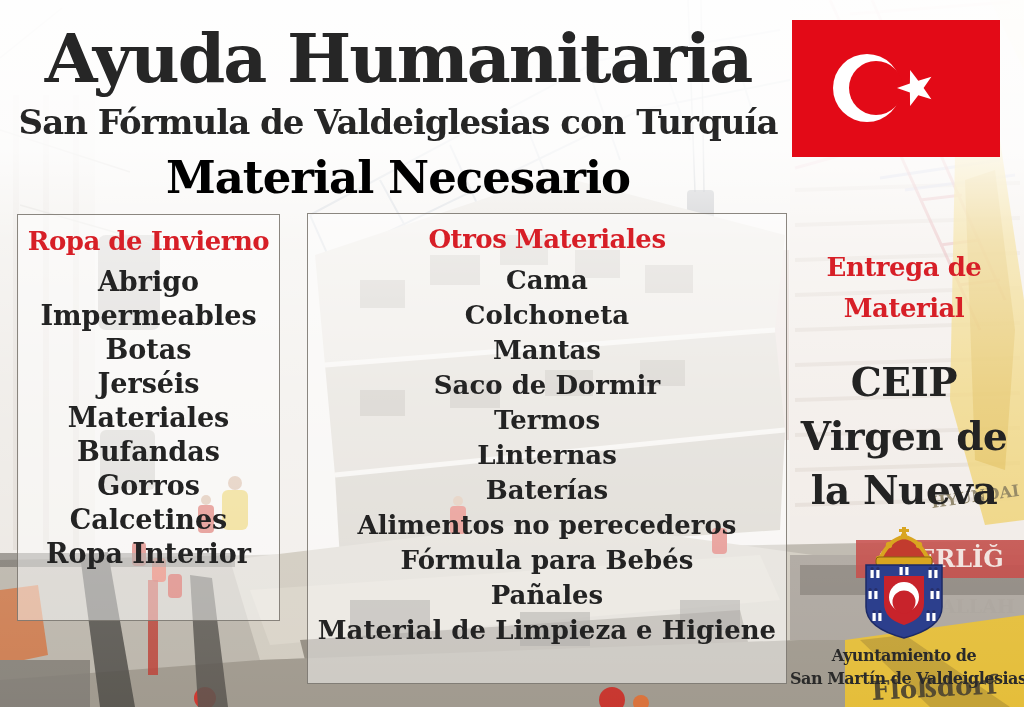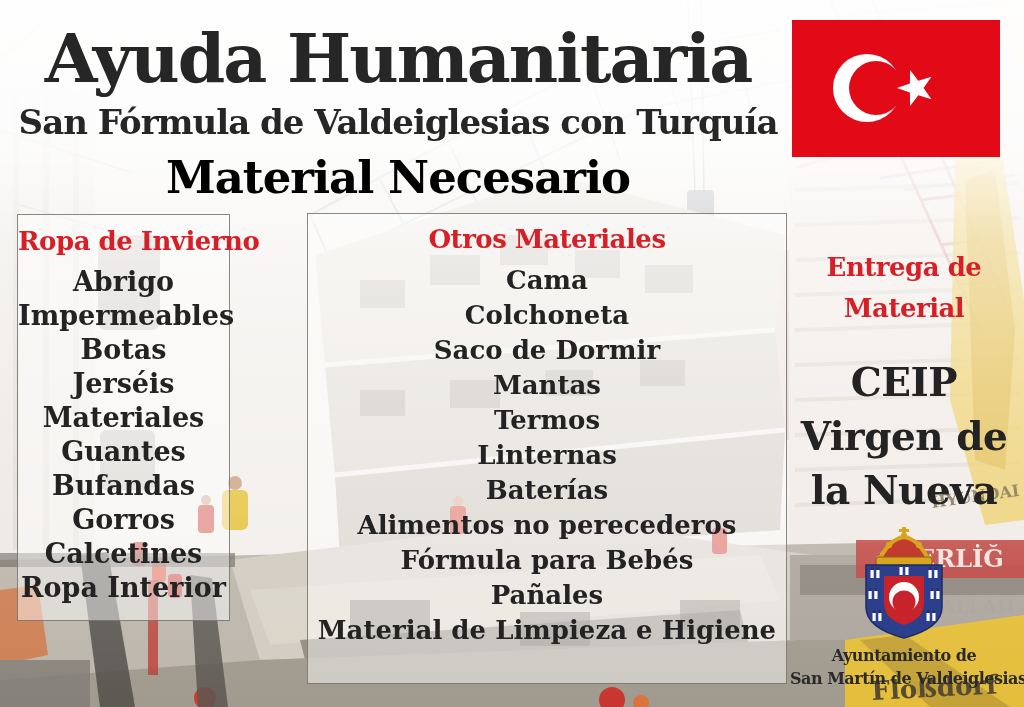--- a/index.html
+++ b/index.html
@@ -16,21 +16,21 @@
   .subtitle{font-size:34px;line-height:44px;margin-top:4px;letter-spacing:-1px;color:#262626;white-space:nowrap;}
   .section-heading{font-size:45px;line-height:52px;margin-top:8px;letter-spacing:-1px;color:#000000;white-space:nowrap;}
   
   .flag{position:absolute;left:792px;top:20px;width:208px;height:137px;}
   
   .panel{
     position:absolute;background:rgba(255,255,255,.48);
     border:1px solid rgba(110,105,98,.8);
     text-align:center;box-sizing:border-box;
   }
-  .panel-left{left:17px;top:214px;width:213px;height:407px;padding-top:10px;}
+  .panel-left{left:17px;top:214px;width:263px;height:407px;padding-top:10px;}
   .panel-middle{left:307px;top:213px;width:480px;height:471px;padding-top:9px;}
   .panel-heading{font-size:26px;line-height:32px;color:#d71f27;letter-spacing:-.5px;white-space:nowrap;}
   .items{margin-top:8px;}
   .item{color:#232323;white-space:nowrap;}
   .panel-left .item{font-size:27px;line-height:34px;}
   .panel-middle .item{font-size:26px;line-height:35px;}
   
   .right-col{position:absolute;left:790px;top:247px;width:228px;text-align:center;}
   .delivery-heading{color:#d71f27;font-size:26px;line-height:41px;letter-spacing:-.5px;white-space:nowrap;}
   .location{margin-top:26px;color:#232323;font-size:39px;line-height:54px;letter-spacing:-.5px;white-space:nowrap;text-align:center;}
@@ -200,35 +200,34 @@
   </svg>
 
   <div class="panel panel-left">
     <div class="panel-heading">Ropa de Invierno</div>
     <div class="items">
       <div class="item">Abrigo</div>
       <div class="item">Impermeables</div>
       <div class="item">Botas</div>
       <div class="item">Jerséis</div>
       <div class="item">Materiales</div>
-      <div class="item">Guantes</div>
       <div class="item">Bufandas</div>
       <div class="item">Gorros</div>
       <div class="item">Calcetines</div>
       <div class="item">Ropa Interior</div>
     </div>
   </div>
 
   <div class="panel panel-middle">
     <div class="panel-heading">Otros Materiales</div>
     <div class="items">
       <div class="item">Cama</div>
       <div class="item">Colchoneta</div>
+      <div class="item">Mantas</div>
       <div class="item">Saco de Dormir</div>
-      <div class="item">Mantas</div>
       <div class="item">Termos</div>
       <div class="item">Linternas</div>
       <div class="item">Baterías</div>
       <div class="item">Alimentos no perecederos</div>
       <div class="item">Fórmula para Bebés</div>
       <div class="item">Pañales</div>
       <div class="item">Material de Limpieza e Higiene</div>
     </div>
   </div>
 

